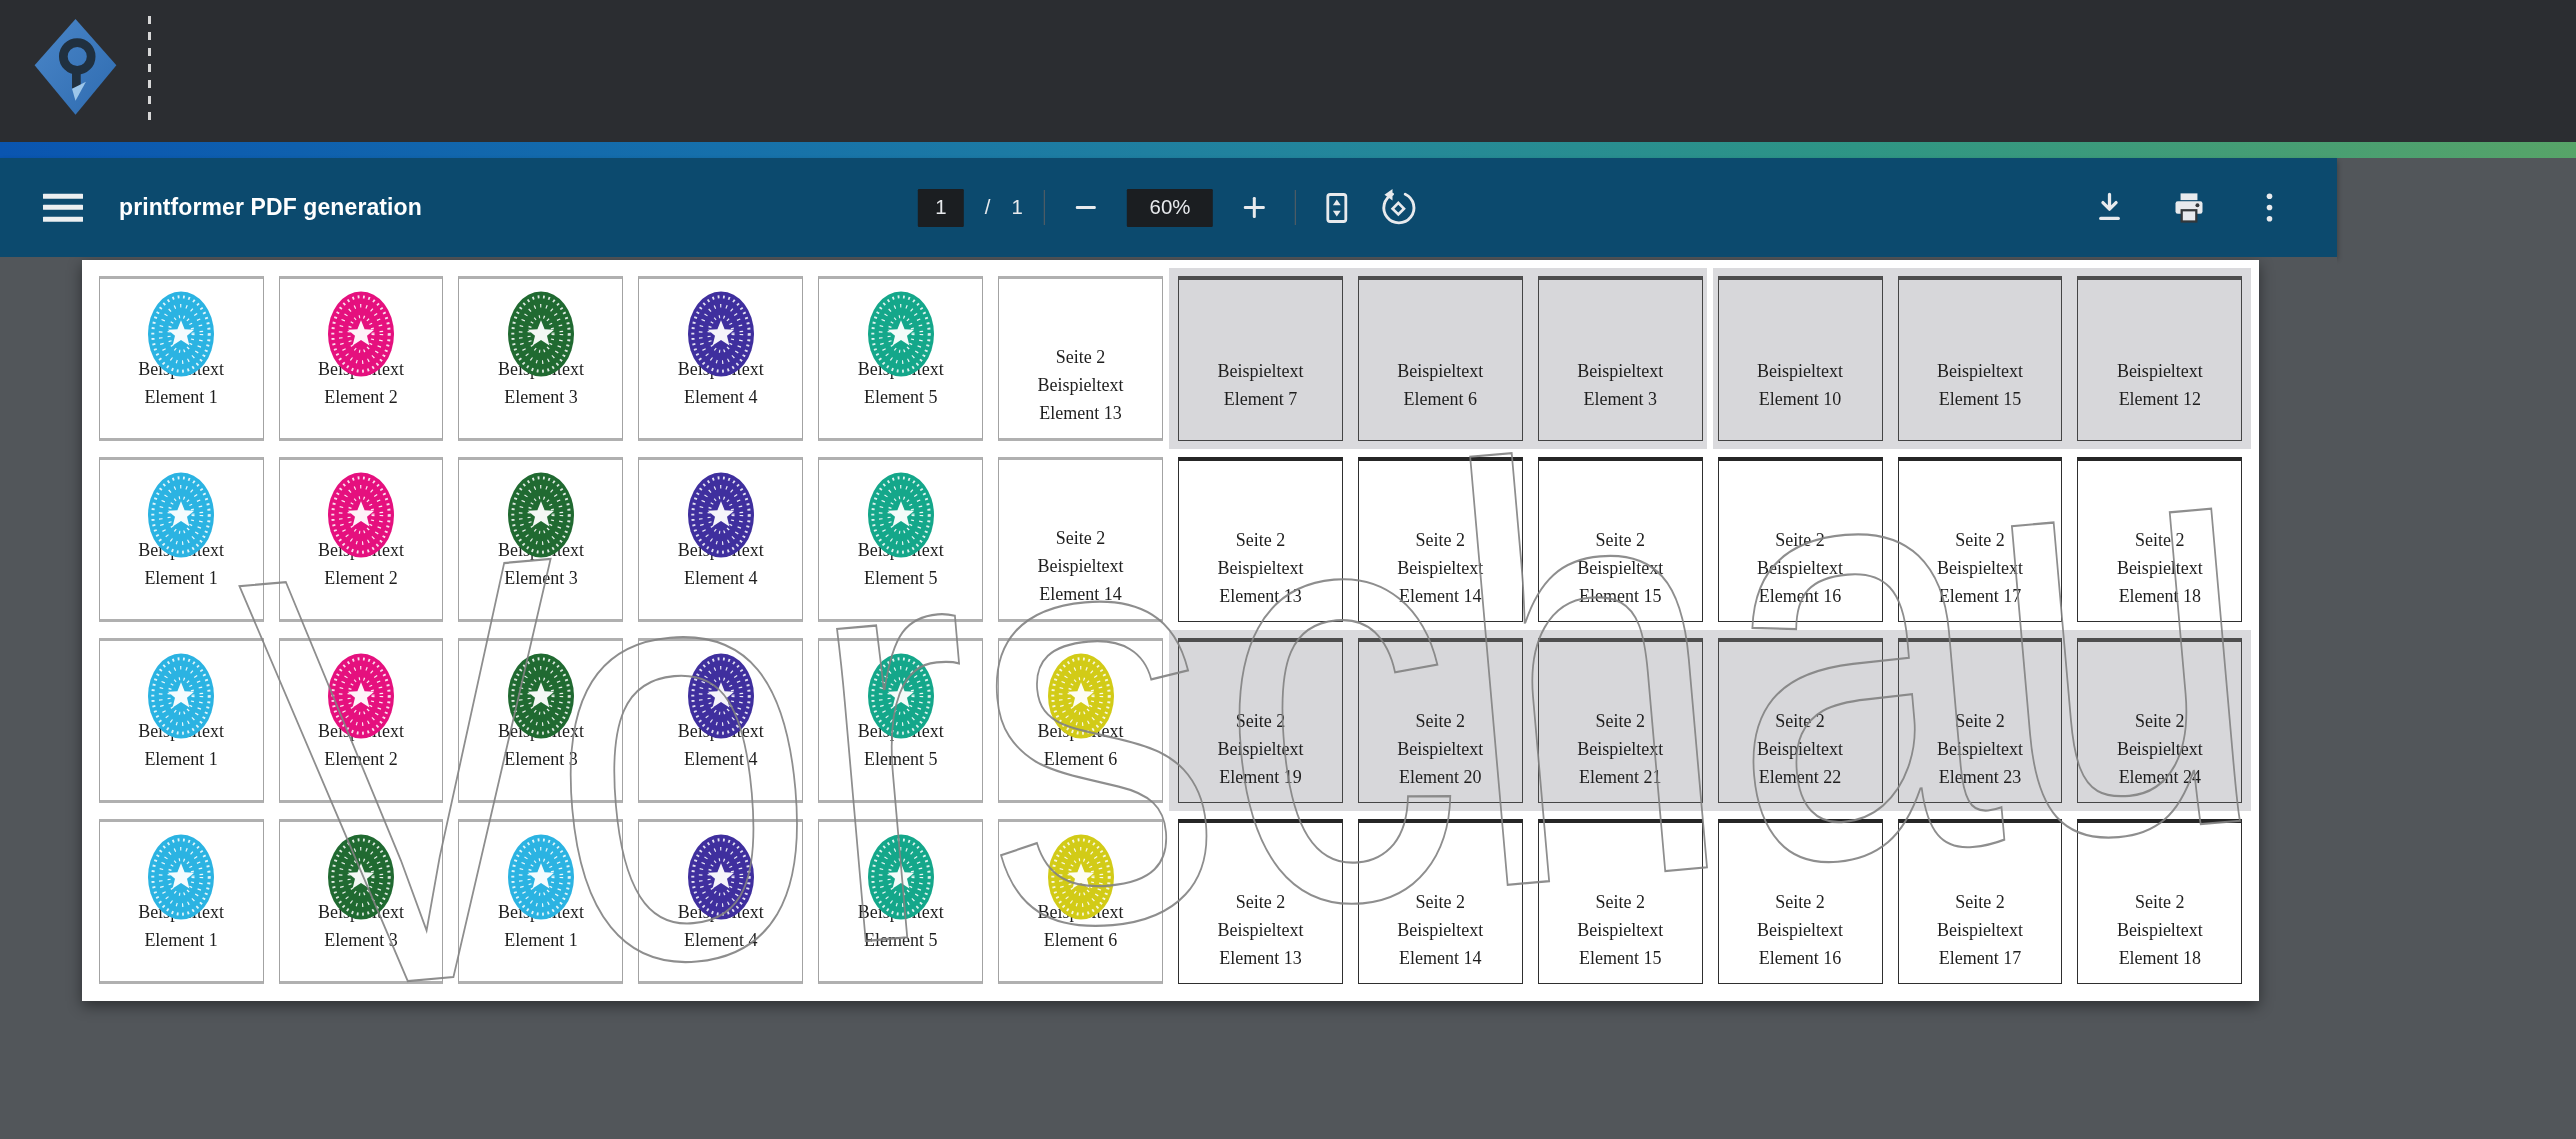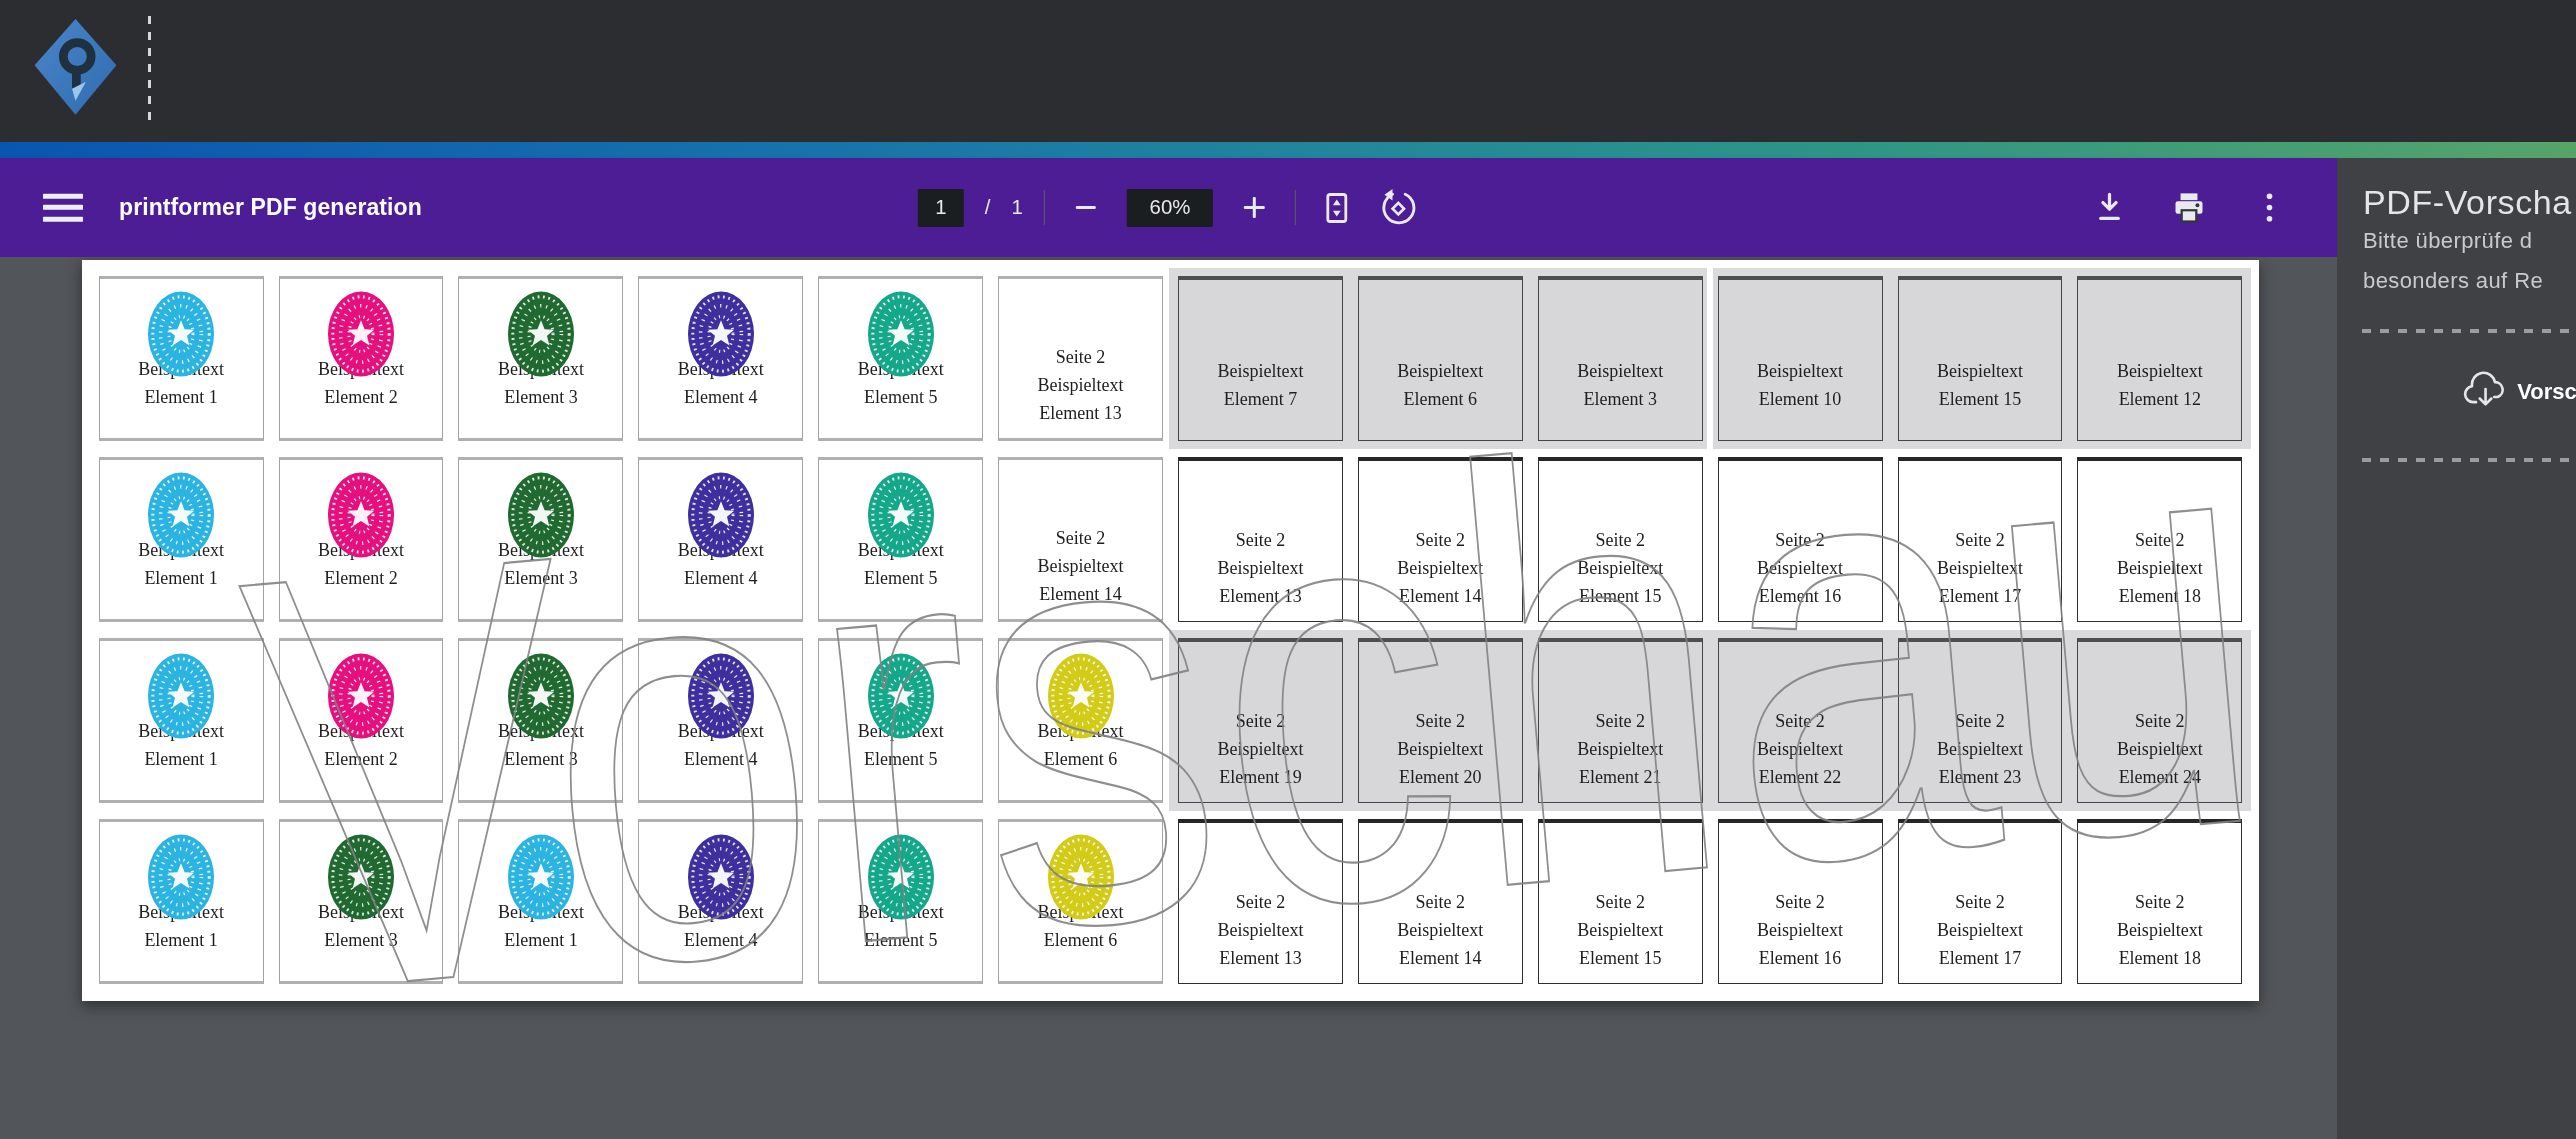--- a/index.html
+++ b/index.html
@@ -8,21 +8,21 @@
 
   
   .topbar{position:absolute;left:0;top:0;width:2576px;height:142px;background:#2b2d31;}
   .logo{position:absolute;left:32px;top:17.3px;width:87px;height:105px;}
   .logo-sep{position:absolute;left:148px;top:16px;width:2.5px;height:110px;
             background:repeating-linear-gradient(180deg,#d7d7d7 0 8px,transparent 8px 16px);}
   .brand-stripe{position:absolute;left:0;top:142px;width:2576px;height:16px;
             background:linear-gradient(90deg,#0a55b0 0%,#1670ab 28%,#23869b 52%,#2e9585 72%,#57a468 100%);}
 
   
-  .toolbar{position:absolute;left:0;top:158px;width:2337px;height:99px;background:#4c1d95;
+  .toolbar{position:absolute;left:0;top:158px;width:2337px;height:99px;background:#0c4a6e;
            box-shadow:0 3.1px 5.6px rgba(0,0,0,.32);}
   .tb-left{position:absolute;left:43px;top:50%;transform:translateY(-50%);
            display:flex;align-items:center;gap:36px;}
   .hamburger{width:40px;height:28.4px;display:flex;flex-direction:column;justify-content:space-between;cursor:pointer;}
   .hamburger span{display:block;height:5px;background:#eceff1;border-radius:0.6px;}
   .tb-title{color:#ffffff;font-size:23px;font-weight:700;letter-spacing:0.1px;white-space:nowrap;}
   .tb-center{position:absolute;left:1168px;top:50%;transform:translate(-50%,-50%);
              display:flex;align-items:center;gap:21px;}
   .numbox{background:#1b1e21;color:#e8eaed;border-radius:1.2px;height:38px;display:flex;
           align-items:center;justify-content:center;font-size:20.4px;}
@@ -636,29 +636,15 @@
                 <div>Beispieltext</div>
                 <div>Element 18</div>
               </div>
             </div>
           </div>
         </div>
     </div>
     <div class="watermark">Vorschau</div>
   </div>
 
-  <div class="side-panel">
-    <div class="sp-title">PDF-Vorscha</div>
-    <div class="sp-line l1">Bitte überprüfe d</div>
-    <div class="sp-line l2">besonders auf Re</div>
-    <div class="sp-dash d1"></div>
-    <div class="sp-btn">
-      <svg width="48" height="42" viewBox="0 0 66 56">
-        <path d="M18 42 h-4 a11 11 0 0 1 -1.5 -21.9 A16 16 0 0 1 44 14.5 a10.5 10.5 0 0 1 3.5 20.4 h-4.5" fill="none" stroke="#e6e6e6" stroke-width="3.6" stroke-linecap="round" stroke-linejoin="round"></path>
-        <path d="M31 24 v20 M23 37 l8 8 8-8" fill="none" stroke="#e6e6e6" stroke-width="3.6" stroke-linecap="round" stroke-linejoin="round"></path>
-      </svg>
-      <span class="sp-btn-label">Vorsc</span>
-    </div>
-    <div class="sp-dash d2"></div>
-  </div>
 
 </div>
 
 
 </body></html>

